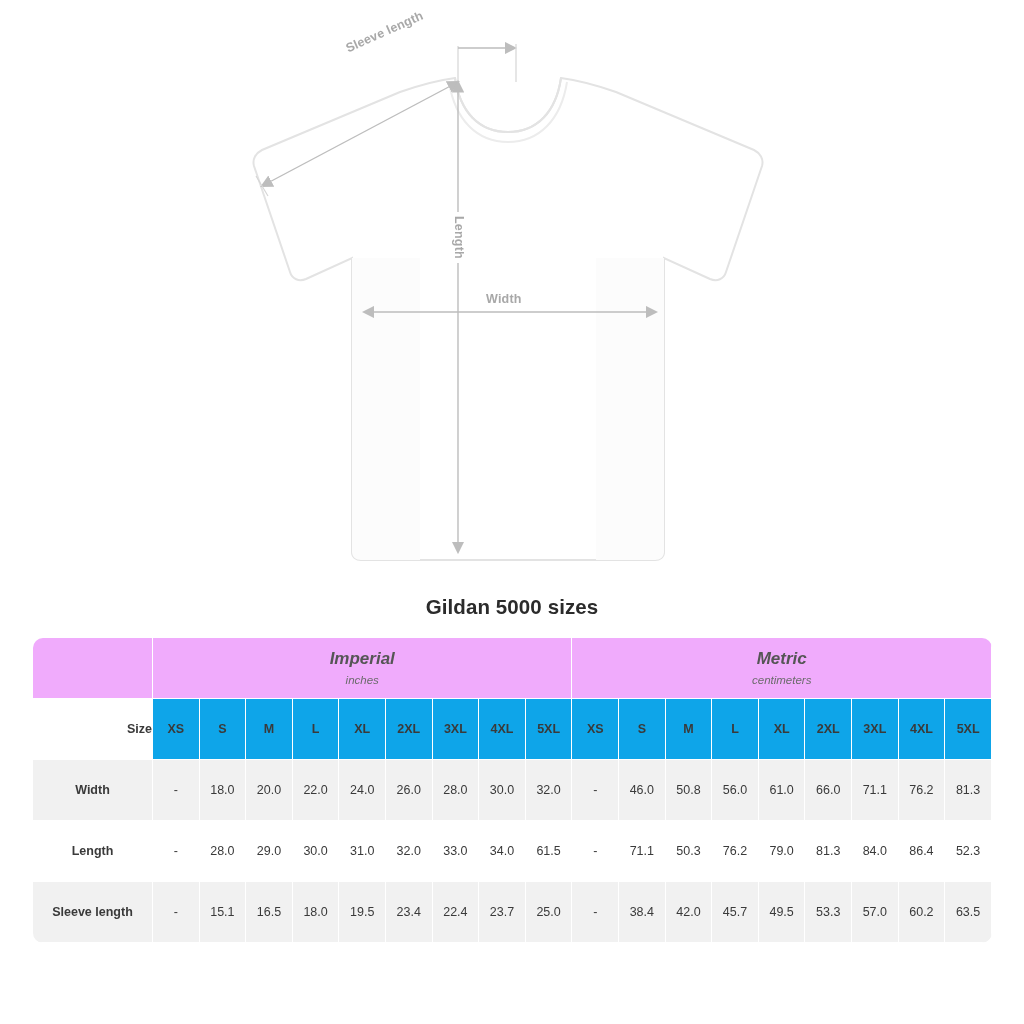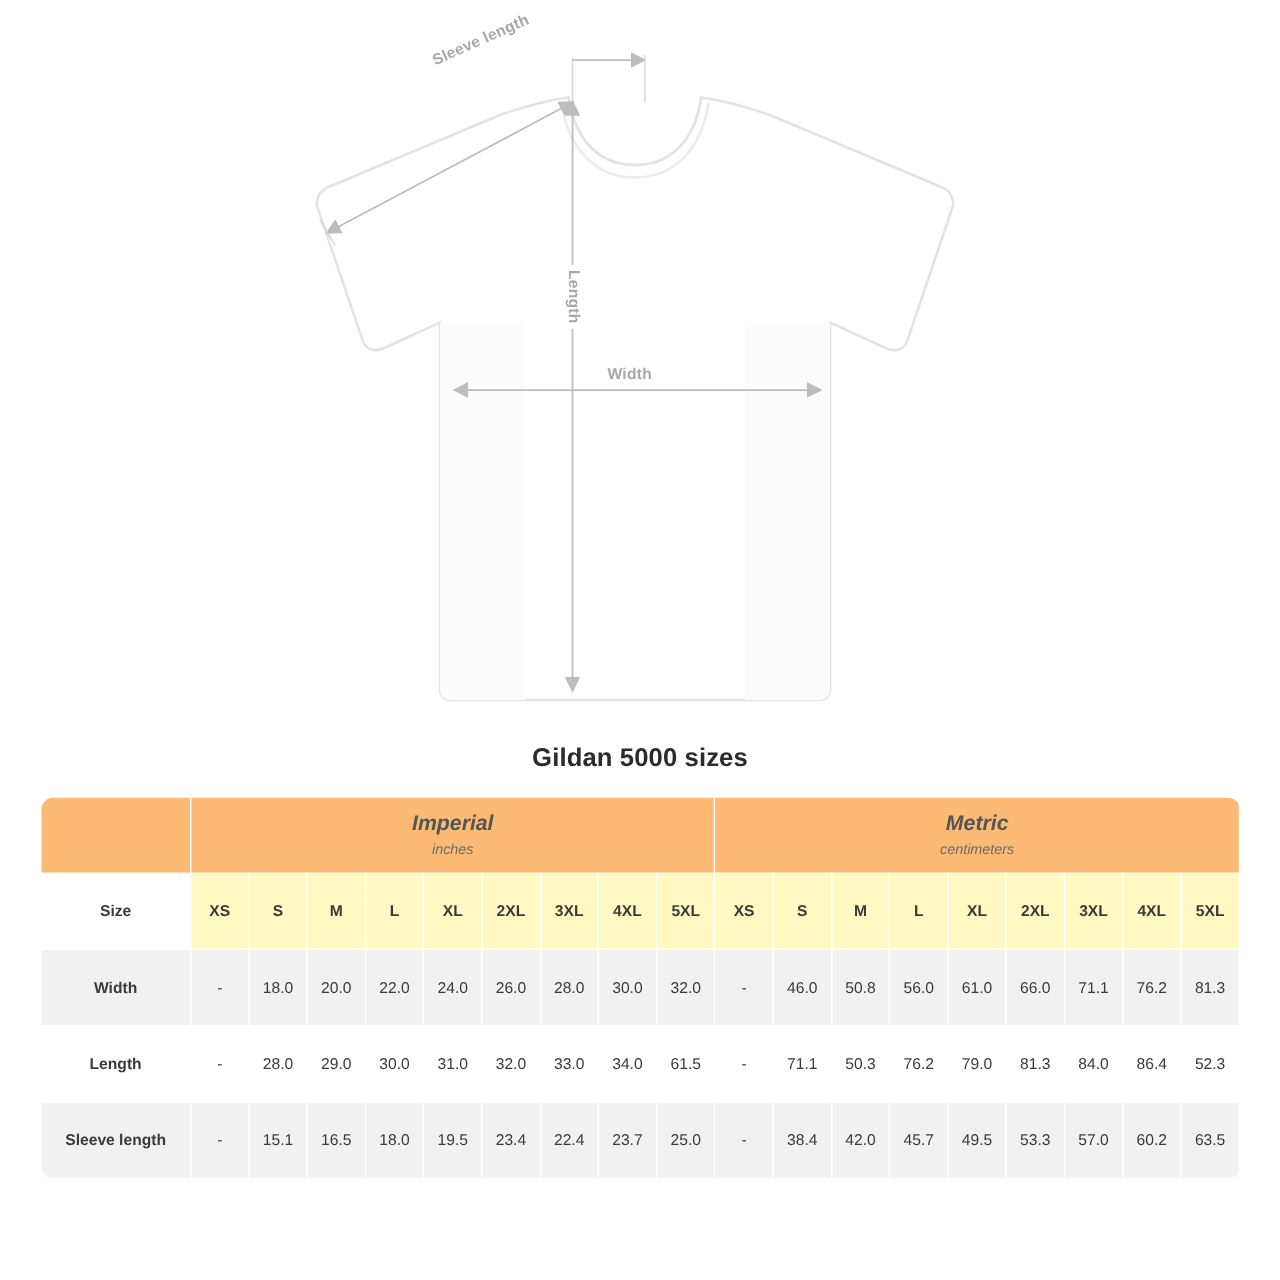--- a/index.html
+++ b/index.html
@@ -87,46 +87,47 @@
   table.size-table td, table.size-table th {
     text-align: center;
     font-size: 12.5px;
     color: #3a3a3a;
     border: 1px solid #ffffff;
     padding: 0;
     height: 60px;
     vertical-align: middle;
   }
   .unit-header td {
-    background: #fdba74;
+    background: #f0abfc;
     height: 72px;
     border: none;
   }
   .unit-name {
     font-size: 17px;
     font-style: italic;
     font-weight: bold;
     color: #555555;
     line-height: 1.1;
   }
   .unit-sub {
     font-size: 11.5px;
     font-style: italic;
     color: #6b6b6b;
     margin-top: 5px;
   }
   .size-header td {
-    background: #fef9c3;
+    background: #0ea5e9;
     font-weight: bold;
     color: #3a3a3a;
     font-size: 12.5px;
     height: 54px;
   }
   .size-header td.rowlabel-head {
     background: #ffffff;
+    text-align: right;
   }
   .row-shaded td { background: #f1f1f1; }
   .row-plain td { background: #ffffff; }
   td.rowlabel {
     font-weight: bold;
     font-size: 12.5px;
     color: #3a3a3a;
     width: 120px;
   }
   .corner-tl { border-top-left-radius: 10px; }

